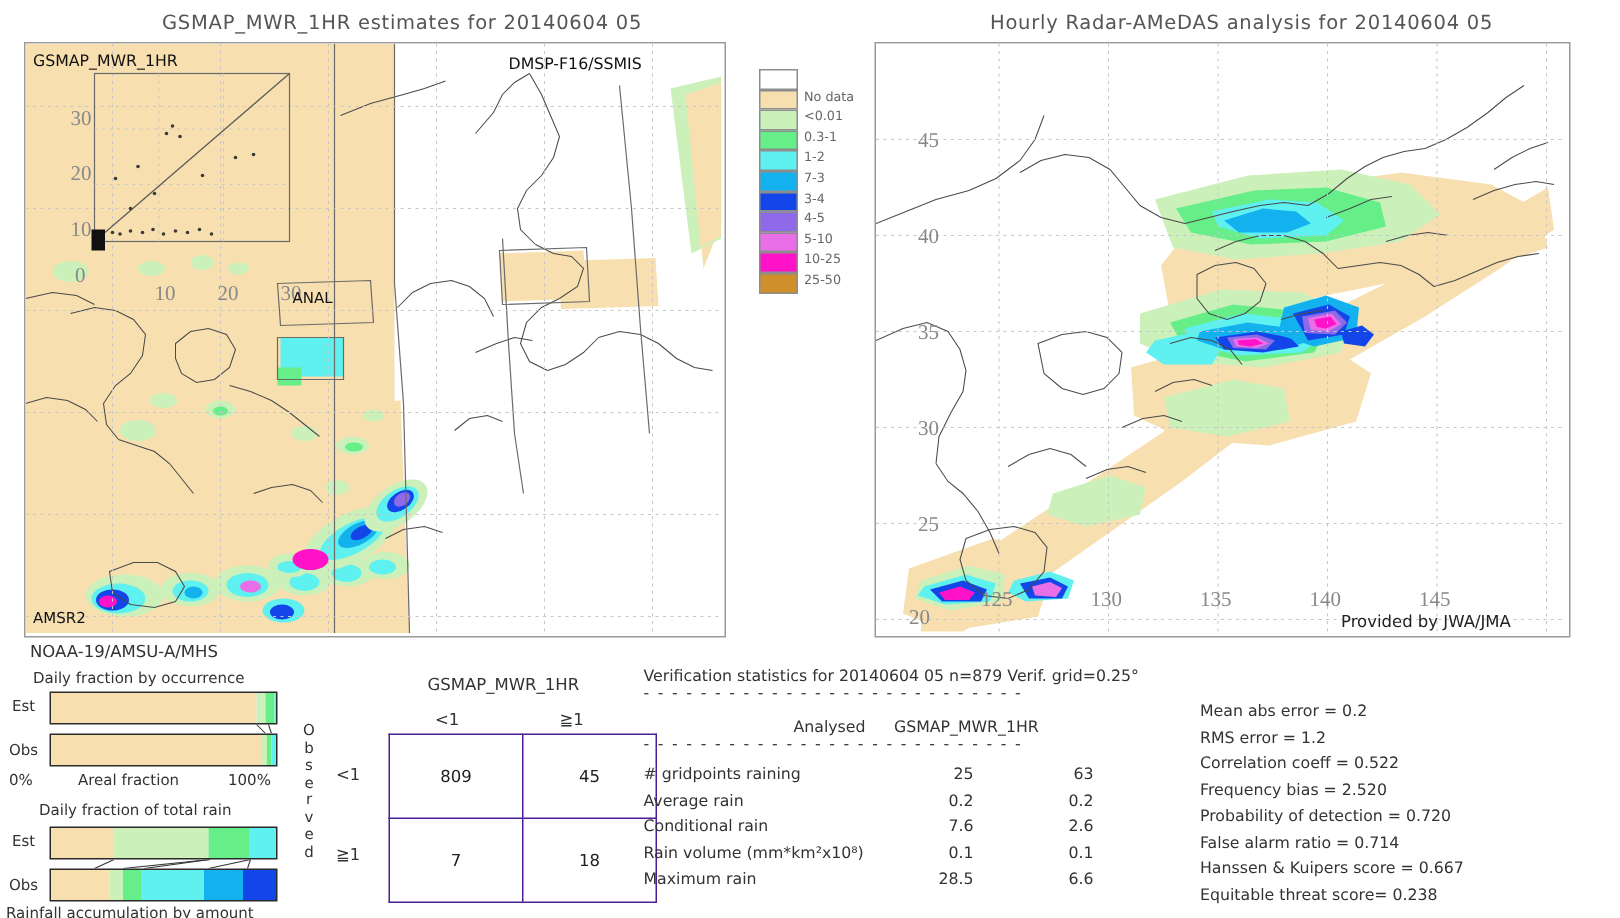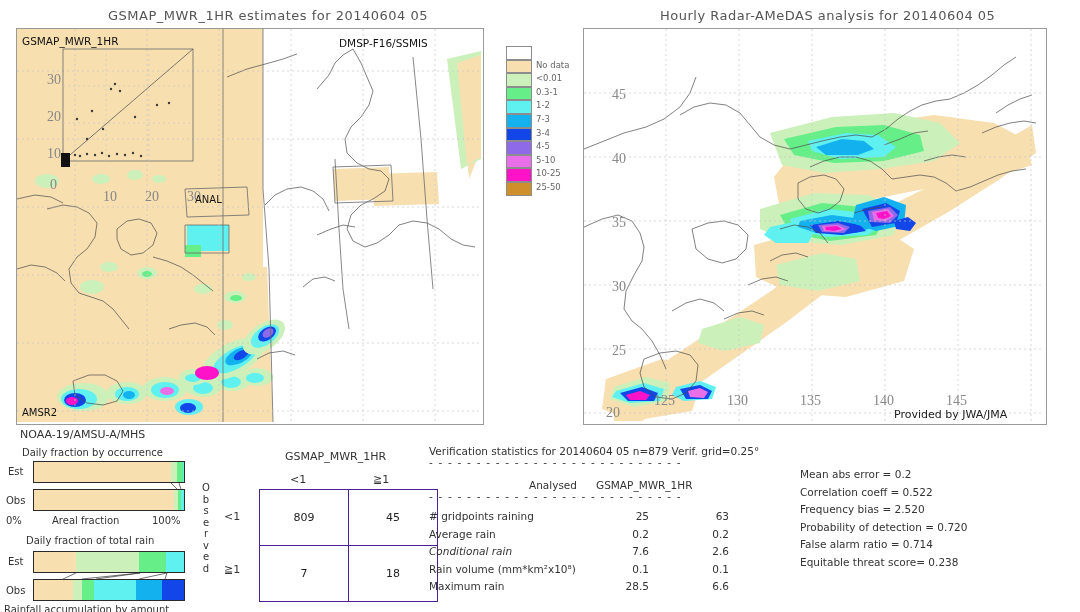--- a/index.html
+++ b/index.html
@@ -467,36 +467,38 @@
       <span class="statln" style="position: absolute; left: 0px;"># gridpoints raining</span>
       <span class="statln" style="position: absolute; left: 120px; width: 100px; text-align: right;">25</span>
       <span class="statln" style="position: absolute; left: 200px; width: 100px; text-align: right;">63</span>
     </div>
     <div style="position: relative; height: 17.5px;">
       <span class="statln" style="position: absolute; left: 0px;">Average rain</span>
       <span class="statln" style="position: absolute; left: 120px; width: 100px; text-align: right;">0.2</span>
       <span class="statln" style="position: absolute; left: 200px; width: 100px; text-align: right;">0.2</span>
     </div>
     <div style="position: relative; height: 17.5px;">
-      <span class="statln" style="position: absolute; left: 0px; font-style: italic;">Conditional rain</span>
+      <span class="statln" style="position: absolute; left: 0px;">Conditional rain</span>
       <span class="statln" style="position: absolute; left: 120px; width: 100px; text-align: right;">7.6</span>
       <span class="statln" style="position: absolute; left: 200px; width: 100px; text-align: right;">2.6</span>
     </div>
     <div style="position: relative; height: 17.5px;">
       <span class="statln" style="position: absolute; left: 0px;">Rain volume (mm*km²x10⁸)</span>
       <span class="statln" style="position: absolute; left: 120px; width: 100px; text-align: right;">0.1</span>
       <span class="statln" style="position: absolute; left: 200px; width: 100px; text-align: right;">0.1</span>
     </div>
     <div style="position: relative; height: 17.5px;">
       <span class="statln" style="position: absolute; left: 0px;">Maximum rain</span>
       <span class="statln" style="position: absolute; left: 120px; width: 100px; text-align: right;">28.5</span>
       <span class="statln" style="position: absolute; left: 200px; width: 100px; text-align: right;">6.6</span>
     </div>
   </div>
 
 <div id="score-rows" style="position:absolute;left:800px;top:466px;width:280px;">
     <div class="statln">Mean abs error = 0.2</div>
+    <div class="statln">RMS error = 1.2</div>
     <div class="statln">Correlation coeff = 0.522</div>
     <div class="statln">Frequency bias = 2.520</div>
     <div class="statln">Probability of detection = 0.720</div>
     <div class="statln">False alarm ratio = 0.714</div>
+    <div class="statln">Hanssen &amp; Kuipers score = 0.667</div>
     <div class="statln">Equitable threat score= 0.238</div>
   </div>
 
 </body></html>

